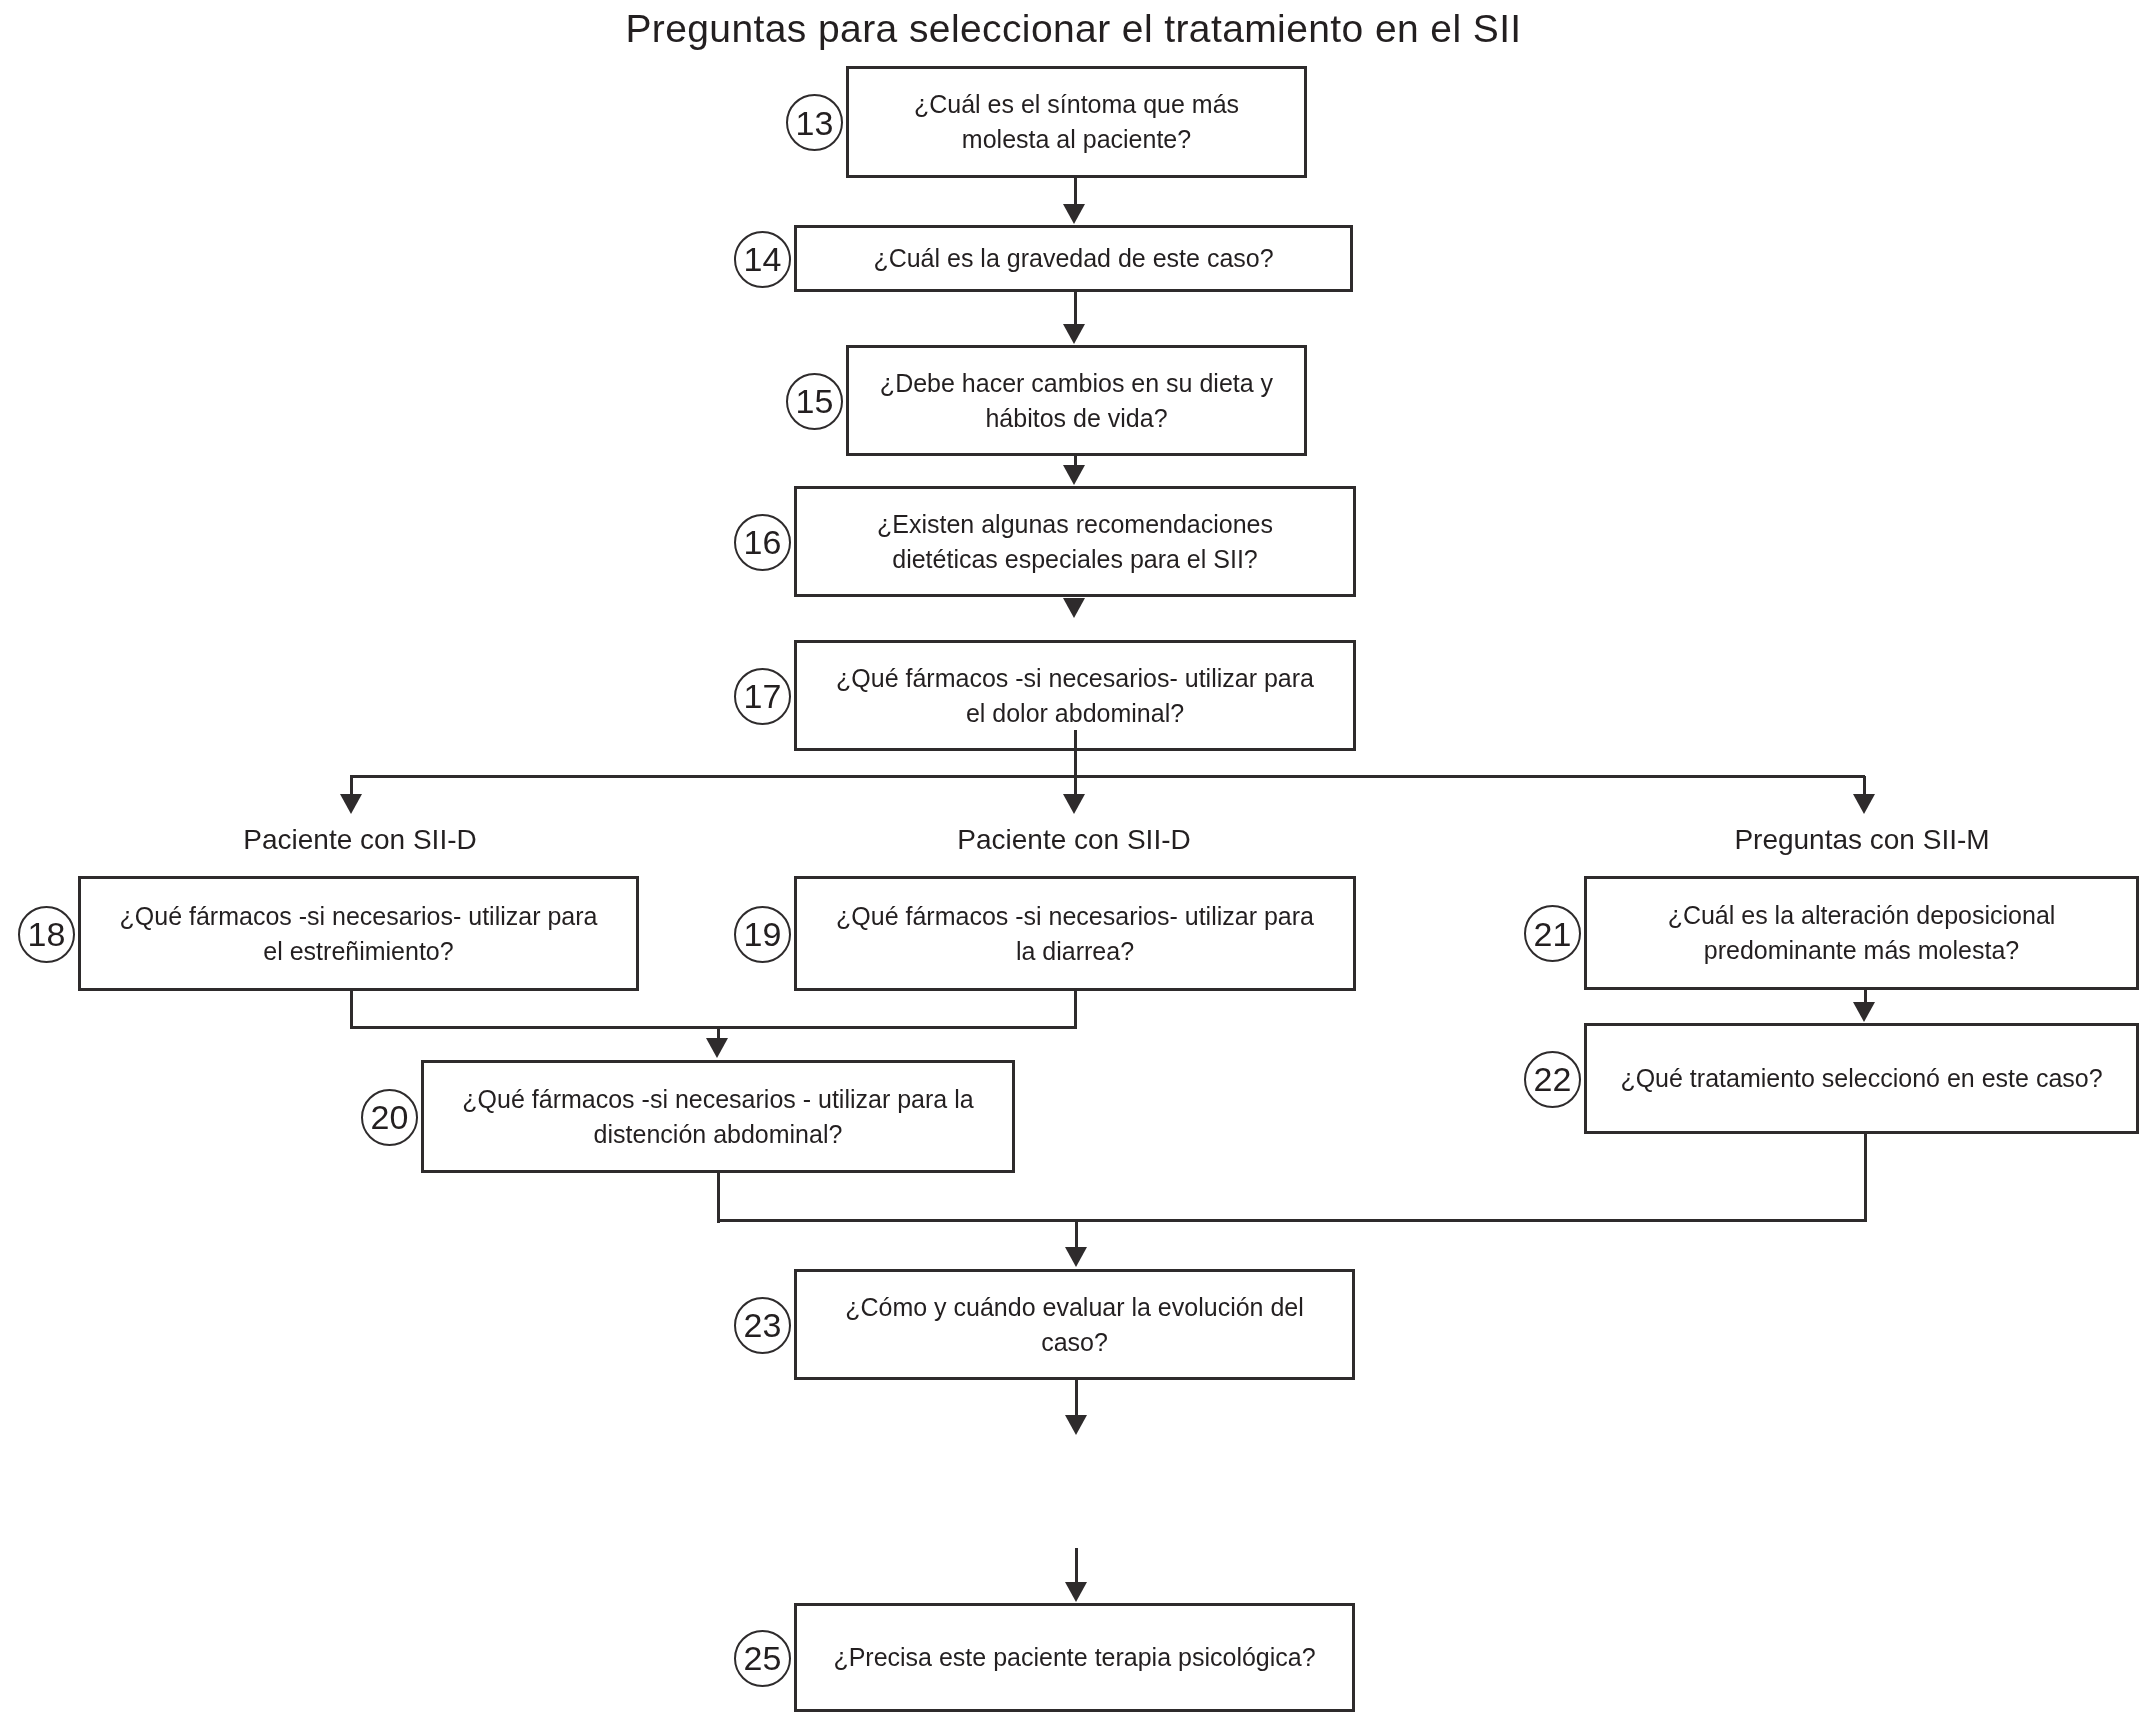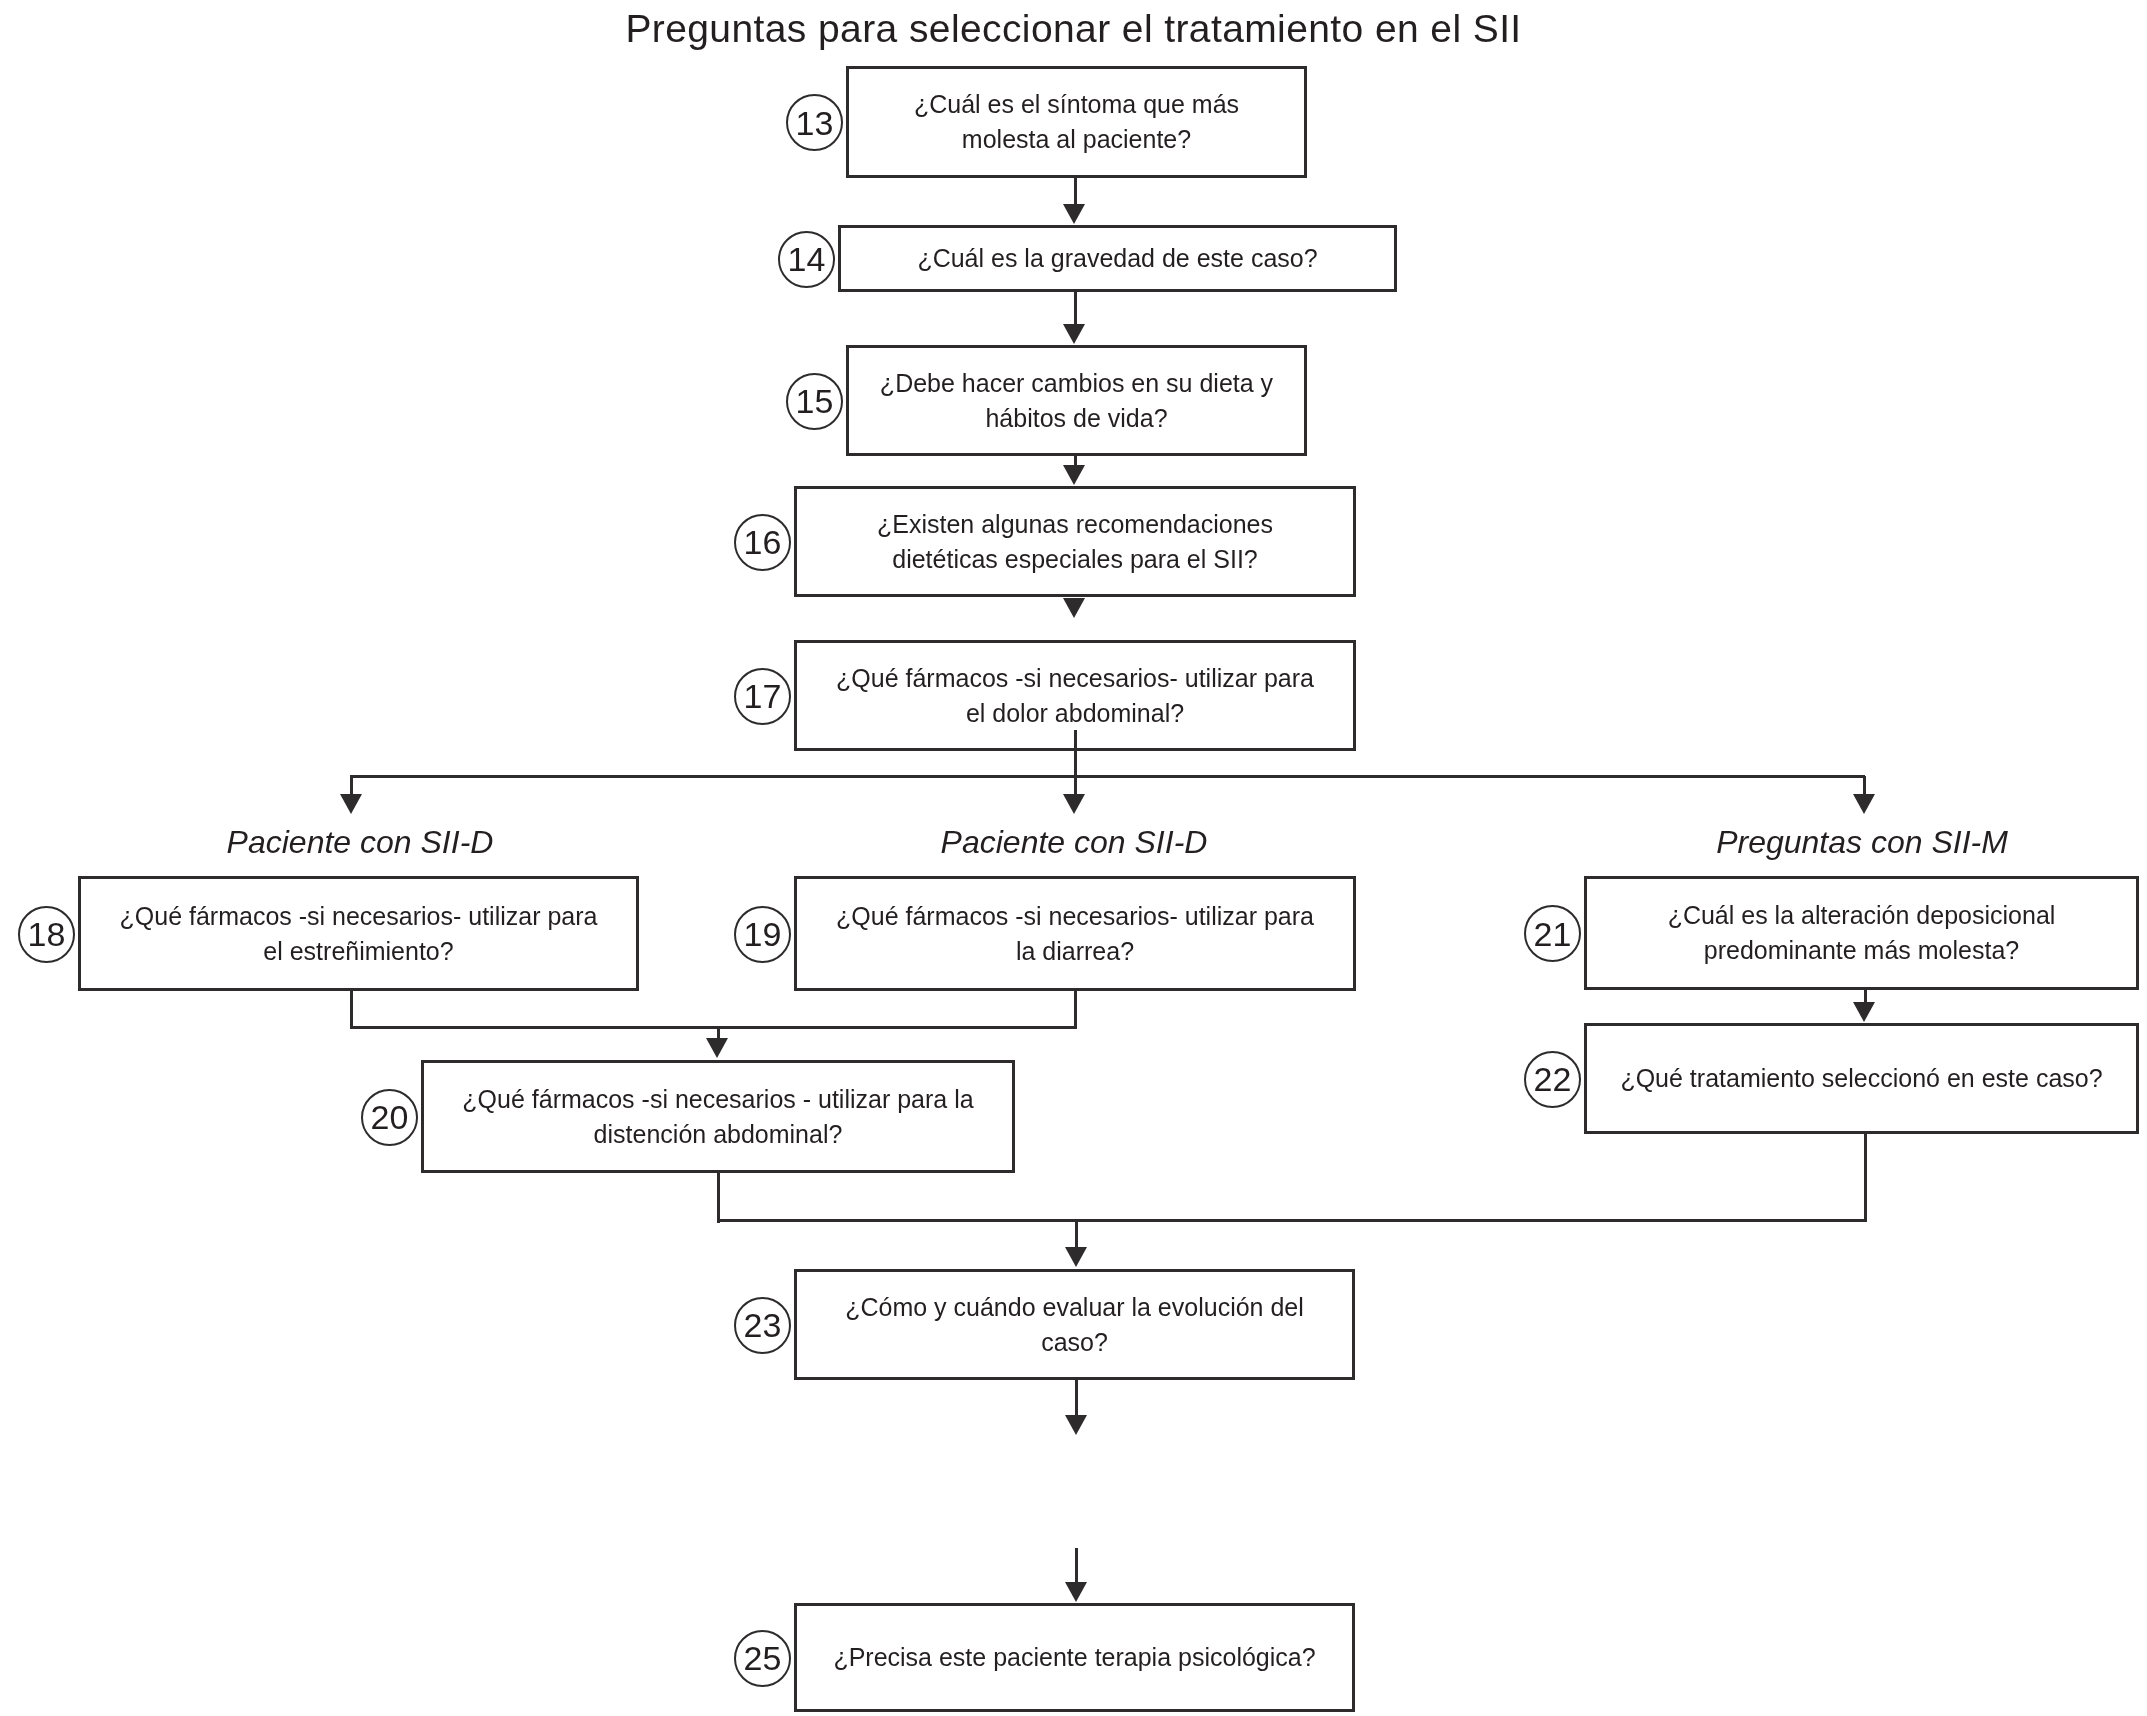--- a/index.html
+++ b/index.html
@@ -23,21 +23,21 @@
     display:flex;align-items:center;justify-content:center;
     text-align:center;font-size:25px;line-height:35px;padding:4px 26px;
   }
   .badge{
     position:absolute;left:-63px;top:calc(50% - 28px);width:57px;height:57px;
     border:2.6px solid var(--line);border-radius:50%;background:#fff;
     display:flex;align-items:center;justify-content:center;
     font-size:34px;line-height:1;color:var(--ink);
   }
   .branch-label{
-    position:absolute;width:428px;text-align:center;font-size:32px;color:var(--ink);font-style:italic;
+    position:absolute;width:428px;text-align:center;font-size:28px;color:var(--ink);
   }
   .vline{position:absolute;width:2.6px;background:var(--line);}
   .hline{position:absolute;height:2.6px;background:var(--line);}
   .ahead{
     position:absolute;width:0;height:0;
     border-left:11px solid transparent;border-right:11px solid transparent;
     border-top:20.5px solid var(--line);
   }
 </style>
 </head>
@@ -45,21 +45,21 @@
 
 <div class="stage">
 
   <div class="title">Preguntas para seleccionar el tratamiento en el SII</div>
 
   <div class="node" style="left:846px;top:66px;width:461px;height:112px;">
     <span class="badge">13</span>
     <span>¿Cuál es el síntoma que más molesta al paciente?</span>
   </div>
 
-  <div class="node" style="left:838px;top:225px;width:559px;height:67px;">
+  <div class="node" style="left:794px;top:225px;width:559px;height:67px;">
     <span class="badge">14</span>
     <span>¿Cuál es la gravedad de este caso?</span>
   </div>
 
   <div class="node" style="left:846px;top:345px;width:461px;height:111px;">
     <span class="badge">15</span>
     <span>¿Debe hacer cambios en su dieta y hábitos de vida?</span>
   </div>
 
   <div class="node" style="left:794px;top:486px;width:562px;height:111px;">

